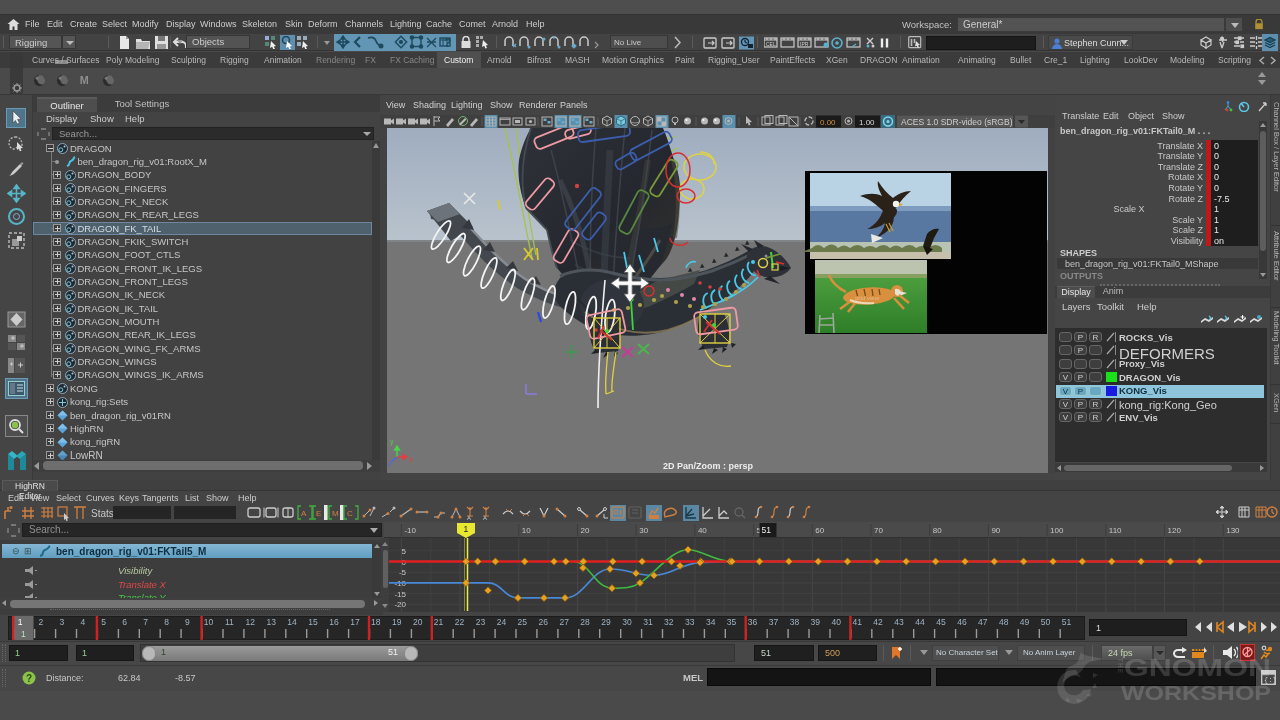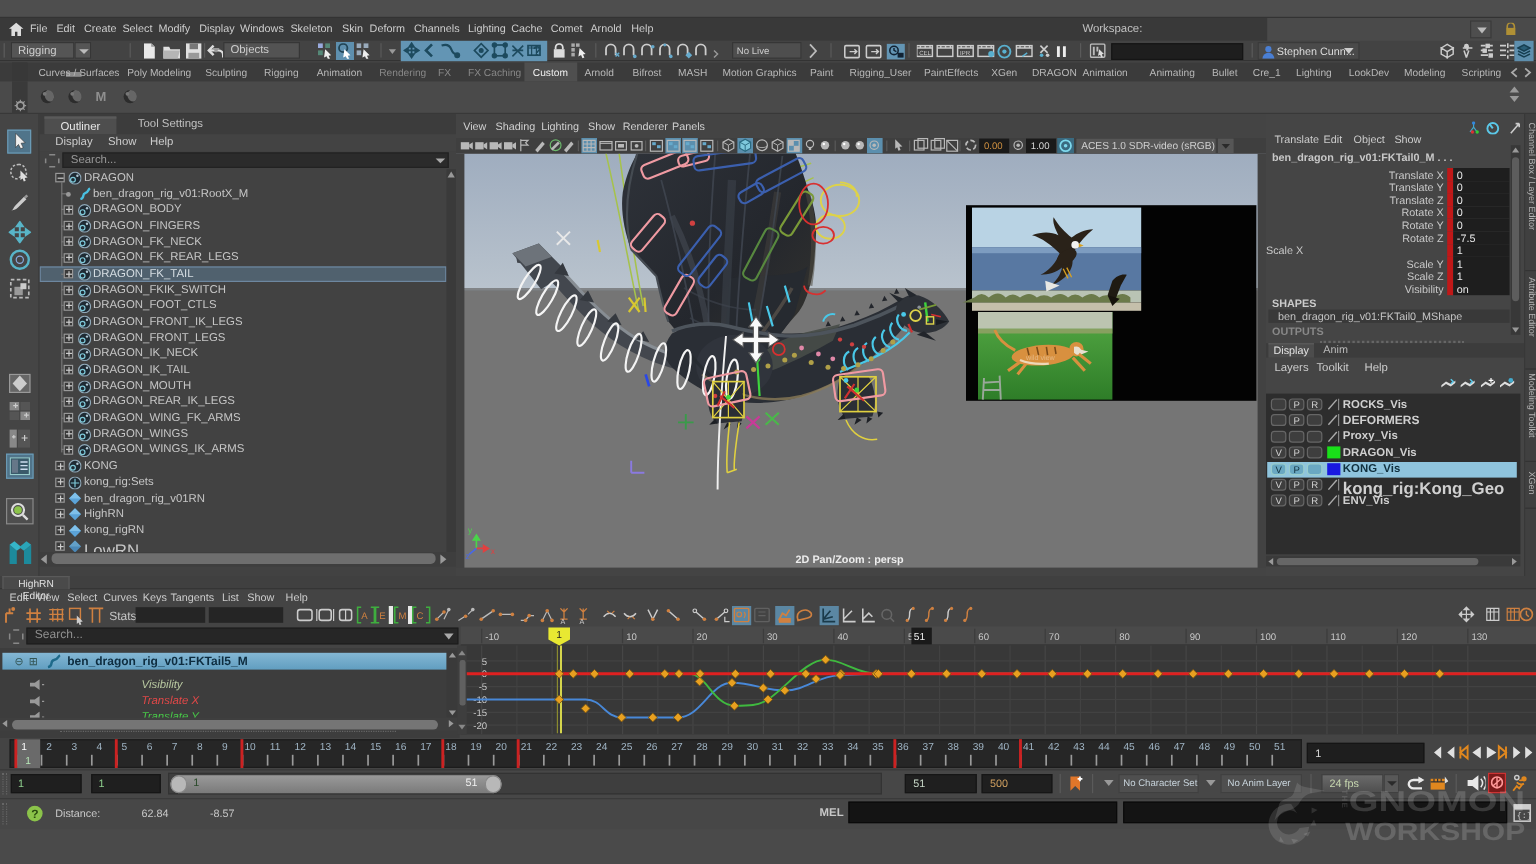--- a/index.html
+++ b/index.html
@@ -6,21 +6,21 @@
 html,body { width:1280px; height:720px; overflow:hidden; background:#4a4a4a;
   font-family:"Liberation Sans", sans-serif; }
 #root { position:absolute; top:0; left:0; width:1280px; height:720px; }
 .abs { position:absolute; }
 .sep { position:absolute; width:1px; background:#5a5a5a; }
 .ico { position:absolute; }
 .txt { position:absolute; white-space:nowrap; }
 
 
 #topstrip { top:0; left:0; width:1280px; height:15px; background:#4e4e4e; border-bottom:1px solid #333; }
-#menubar { top:15px; left:0; width:1056px; height:19px; background:#393939; color:#cdcdcd; font-size:9px;padding-left:24px; }
+#menubar { top:15px; left:0; width:1280px; height:19px; background:#393939; color:#cdcdcd; font-size:9px;padding-left:24px; }
 #menubar .m { position:absolute; top:4px; }
 #toolbar { top:34px; left:0; width:1280px; height:17px; background:#434343; border-bottom:1px solid #333; }
 #shelftabs { top:52px; left:0; width:1280px; height:16px; background:#3b3b3b; color:#b5b5b5; font-size:8.5px; }
 #shelftabs .t { position:absolute; top:3px; }
 #shelfarea { top:68px; left:0; width:1280px; height:27px; background:#4a4a4a; border-bottom:1px solid #383838; }
 
 
 #toolbox { top:95px; left:0; width:33px; height:385px; background:#454545; border-right:1px solid #393939; }
 #outliner { top:95px; left:33px; width:347px; height:385px; background:#424242; }
 #viewport { top:95px; left:380px; width:675px; height:385px; background:#444; }
@@ -57,20 +57,21 @@
     <span class="m" style="left:242px">Skeleton</span>
     <span class="m" style="left:285px">Skin</span>
     <span class="m" style="left:308px">Deform</span>
     <span class="m" style="left:345px">Channels</span>
     <span class="m" style="left:390px">Lighting</span>
     <span class="m" style="left:426px">Cache</span>
     <span class="m" style="left:459px">Comet</span>
     <span class="m" style="left:492px">Arnold</span>
     <span class="m" style="left:526px">Help</span>
     <span class="m" style="left:902px;color:#c2c2c2;font-size:9.5px">Workspace:</span>
+    <div class="abs" style="left:957px;top:2px;width:268px;height:15px;background:#535353;border:1px solid #3a3a3a;color:#ccc;font-size:10px;line-height:13px;padding-left:5px">General*</div>
     <div class="abs" style="left:1225px;top:2px;width:18px;height:15px;background:#4e4e4e;border:1px solid #3a3a3a">
         <div style="position:absolute;left:5px;top:5px;width:0;height:0;border-left:4px solid transparent;border-right:4px solid transparent;border-top:5px solid #bbb"></div>
       </div>
     <svg class="abs" style="left:1254px;top:4px" width="10" height="11" viewBox="0 0 11 13">
         <path d="M2 5V3.5a3.5 3.5 0 017 0V5" fill="none" stroke="#b09035" stroke-width="1.6"></path>
         <rect x="1" y="5" width="9" height="7" fill="#b09035"></rect>
       </svg>
   </div>
   <div id="toolbar" class="abs">
     <div class="sep" style="left:3px;top:2px;height:12px;background:#5c5c5c"></div>
@@ -605,21 +606,21 @@
         <path d="M5.5 0.5L10.5 5.5H0.5z" fill="#7fc0ea"></path>
       </svg>
       <span class="txt" style="left:37px;top:295.2px;font-size:9.5px;color:#c6c6c6">kong_rigRN</span>
       <div class="abs" style="left:13.4px;top:310.1px;width:8px;height:8px;border:1px solid #999;background:#3a3a3a"></div>
       <div class="abs" style="left:14.9px;top:313.6px;width:5px;height:1px;background:#ccc"></div>
       <div class="abs" style="left:16.9px;top:311.6px;width:1px;height:5px;background:#ccc"></div>
       <svg class="ico" style="left:24px;top:309.1px" width="11" height="11" viewBox="0 0 11 11">
         <path d="M5.5 0.5L10.5 5.5 5.5 10.5 0.5 5.5z" fill="#4a88b8"></path>
         <path d="M5.5 0.5L10.5 5.5H0.5z" fill="#63a0c8"></path>
       </svg>
-      <span class="txt" style="left:37px;top:308.6px;font-size:14px;color:#c6c6c6">LowRN</span>
+      <span class="txt" style="left:37px;top:308.6px;font-size:10px;color:#c6c6c6">LowRN</span>
     </div>
 
     <div class="abs" style="left:339px;top:46px;width:8px;height:330px;background:#3a3a3a"></div>
     <div class="abs" style="left:340px;top:48px;width:0;height:0;border-left:3.5px solid transparent;border-right:3.5px solid transparent;border-bottom:5px solid #999"></div>
     <div class="abs" style="left:340px;top:368px;width:0;height:0;border-left:3.5px solid transparent;border-right:3.5px solid transparent;border-top:5px solid #999"></div>
 
     <div class="abs" style="left:0;top:365px;width:347px;height:12px;background:#3e3e3e"></div>
     <div class="abs" style="left:1px;top:367px;width:0;height:0;border-top:4px solid transparent;border-bottom:4px solid transparent;border-right:5px solid #999"></div>
     <div class="abs" style="left:10px;top:366px;width:320px;height:9px;background:#6e6e6e;border-radius:4px"></div>
     <div class="abs" style="left:334px;top:367px;width:0;height:0;border-top:4px solid transparent;border-bottom:4px solid transparent;border-left:5px solid #999"></div>
@@ -967,21 +968,21 @@
     <div class="abs" style="left:156px;top:76.8px;width:47px;height:10.5px;background:#1e1e1e"></div>
     <span class="txt" style="left:159px;top:77.3px;font-size:9px;color:#e8e8e8">0</span>
     <span class="txt" style="left:0;top:87.9px;width:148px;text-align:right;font-size:9px;color:#c8c8c8">Rotate Y</span>
     <div class="abs" style="left:151px;top:87.4px;width:5px;height:10.5px;background:#c01818"></div>
     <div class="abs" style="left:156px;top:87.4px;width:47px;height:10.5px;background:#1e1e1e"></div>
     <span class="txt" style="left:159px;top:87.9px;font-size:9px;color:#e8e8e8">0</span>
     <span class="txt" style="left:0;top:98.5px;width:148px;text-align:right;font-size:9px;color:#c8c8c8">Rotate Z</span>
     <div class="abs" style="left:151px;top:98.0px;width:5px;height:10.5px;background:#c01818"></div>
     <div class="abs" style="left:156px;top:98.0px;width:47px;height:10.5px;background:#1e1e1e"></div>
     <span class="txt" style="left:159px;top:98.5px;font-size:9px;color:#e8e8e8">-7.5</span>
-    <span class="txt" style="left:0;top:109.1px;width:148px;text-align:left;font-size:9px;color:#c8c8c8">Scale X</span>
+    <span class="txt" style="left:0;top:109.1px;width:148px;text-align:center;font-size:9px;color:#c8c8c8">Scale X</span>
     <div class="abs" style="left:151px;top:108.6px;width:5px;height:10.5px;background:#c01818"></div>
     <div class="abs" style="left:156px;top:108.6px;width:47px;height:10.5px;background:#1e1e1e"></div>
     <span class="txt" style="left:159px;top:109.1px;font-size:9px;color:#e8e8e8">1</span>
     <span class="txt" style="left:0;top:119.7px;width:148px;text-align:right;font-size:9px;color:#c8c8c8">Scale Y</span>
     <div class="abs" style="left:151px;top:119.2px;width:5px;height:10.5px;background:#c01818"></div>
     <div class="abs" style="left:156px;top:119.2px;width:47px;height:10.5px;background:#1e1e1e"></div>
     <span class="txt" style="left:159px;top:119.7px;font-size:9px;color:#e8e8e8">1</span>
     <span class="txt" style="left:0;top:130.3px;width:148px;text-align:right;font-size:9px;color:#c8c8c8">Scale Z</span>
     <div class="abs" style="left:151px;top:129.8px;width:5px;height:10.5px;background:#c01818"></div>
     <div class="abs" style="left:156px;top:129.8px;width:47px;height:10.5px;background:#1e1e1e"></div>
@@ -1030,21 +1031,21 @@
       <path d="M9.5 0v10" stroke="#888" stroke-width="1"></path>
     </svg>
     <span class="txt" style="left:64px;top:236.5px;font-size:9.5px;font-weight:bold;color:#d0d0d0">ROCKS_Vis</span>
     <div class="abs" style="left:4px;top:250.4px;width:13px;height:10px;background:#3e3e3e;border:1px solid #666;border-radius:3px;color:#d0d0d0;font-size:8px;text-align:center;line-height:9px"></div>
     <div class="abs" style="left:19px;top:250.4px;width:13px;height:10px;background:#3e3e3e;border:1px solid #666;border-radius:3px;color:#d0d0d0;font-size:8px;text-align:center;line-height:9px">P</div>
     <div class="abs" style="left:34px;top:250.4px;width:13px;height:10px;background:#3e3e3e;border:1px solid #666;border-radius:3px;color:#d0d0d0;font-size:8px;text-align:center;line-height:9px"></div>
     <svg class="ico" style="left:51px;top:250.4px" width="11" height="10" viewBox="0 0 11 10">
       <path d="M1 9L8 1" stroke="#aaa" stroke-width="1.2"></path>
       <path d="M9.5 0v10" stroke="#888" stroke-width="1"></path>
     </svg>
-    <span class="txt" style="left:64px;top:249.9px;font-size:10px;font-weight:bold;color:#d0d0d0">DEFORMERS</span>
+    <span class="txt" style="left:64px;top:249.9px;font-size:15px;font-weight:normal;color:#d0d0d0">DEFORMERS</span>
     <div class="abs" style="left:4px;top:263.8px;width:13px;height:10px;background:#3e3e3e;border:1px solid #666;border-radius:3px;color:#d0d0d0;font-size:8px;text-align:center;line-height:9px"></div>
     <div class="abs" style="left:19px;top:263.8px;width:13px;height:10px;background:#3e3e3e;border:1px solid #666;border-radius:3px;color:#d0d0d0;font-size:8px;text-align:center;line-height:9px"></div>
     <div class="abs" style="left:34px;top:263.8px;width:13px;height:10px;background:#3e3e3e;border:1px solid #666;border-radius:3px;color:#d0d0d0;font-size:8px;text-align:center;line-height:9px"></div>
     <svg class="ico" style="left:51px;top:263.8px" width="11" height="10" viewBox="0 0 11 10">
       <path d="M1 9L8 1" stroke="#aaa" stroke-width="1.2"></path>
       <path d="M9.5 0v10" stroke="#888" stroke-width="1"></path>
     </svg>
     <span class="txt" style="left:64px;top:263.3px;font-size:9.5px;font-weight:bold;color:#d0d0d0">Proxy_Vis</span>
     <div class="abs" style="left:4px;top:277.2px;width:13px;height:10px;background:#3e3e3e;border:1px solid #666;border-radius:3px;color:#d0d0d0;font-size:8px;text-align:center;line-height:9px">V</div>
     <div class="abs" style="left:19px;top:277.2px;width:13px;height:10px;background:#3e3e3e;border:1px solid #666;border-radius:3px;color:#d0d0d0;font-size:8px;text-align:center;line-height:9px">P</div>
@@ -1057,21 +1058,21 @@
     <div class="abs" style="left:34px;top:290.59999999999997px;width:13px;height:10px;background:#6aa8c2;border:1px solid #9cc;border-radius:3px;color:#10303e;font-size:8px;text-align:center;line-height:9px"></div>
     <div class="abs" style="left:51px;top:290.59999999999997px;width:11px;height:10px;background:#1919e0"></div>
     <span class="txt" style="left:64px;top:290.09999999999997px;font-size:9.5px;font-weight:bold;color:#10303e">KONG_Vis</span>
     <div class="abs" style="left:4px;top:303.99999999999994px;width:13px;height:10px;background:#3e3e3e;border:1px solid #666;border-radius:3px;color:#d0d0d0;font-size:8px;text-align:center;line-height:9px">V</div>
     <div class="abs" style="left:19px;top:303.99999999999994px;width:13px;height:10px;background:#3e3e3e;border:1px solid #666;border-radius:3px;color:#d0d0d0;font-size:8px;text-align:center;line-height:9px">P</div>
     <div class="abs" style="left:34px;top:303.99999999999994px;width:13px;height:10px;background:#3e3e3e;border:1px solid #666;border-radius:3px;color:#d0d0d0;font-size:8px;text-align:center;line-height:9px">R</div>
     <svg class="ico" style="left:51px;top:303.99999999999994px" width="11" height="10" viewBox="0 0 11 10">
       <path d="M1 9L8 1" stroke="#aaa" stroke-width="1.2"></path>
       <path d="M9.5 0v10" stroke="#888" stroke-width="1"></path>
     </svg>
-    <span class="txt" style="left:64px;top:303.49999999999994px;font-size:14px;font-weight:bold;color:#d0d0d0">kong_rig:Kong_Geo</span>
+    <span class="txt" style="left:64px;top:303.49999999999994px;font-size:11px;font-weight:normal;color:#d0d0d0">kong_rig:Kong_Geo</span>
     <div class="abs" style="left:4px;top:317.3999999999999px;width:13px;height:10px;background:#3e3e3e;border:1px solid #666;border-radius:3px;color:#d0d0d0;font-size:8px;text-align:center;line-height:9px">V</div>
     <div class="abs" style="left:19px;top:317.3999999999999px;width:13px;height:10px;background:#3e3e3e;border:1px solid #666;border-radius:3px;color:#d0d0d0;font-size:8px;text-align:center;line-height:9px">P</div>
     <div class="abs" style="left:34px;top:317.3999999999999px;width:13px;height:10px;background:#3e3e3e;border:1px solid #666;border-radius:3px;color:#d0d0d0;font-size:8px;text-align:center;line-height:9px">R</div>
     <svg class="ico" style="left:51px;top:317.3999999999999px" width="11" height="10" viewBox="0 0 11 10">
       <path d="M1 9L8 1" stroke="#aaa" stroke-width="1.2"></path>
       <path d="M9.5 0v10" stroke="#888" stroke-width="1"></path>
     </svg>
     <span class="txt" style="left:64px;top:316.8999999999999px;font-size:9.5px;font-weight:bold;color:#d0d0d0">ENV_Vis</span>
     <div class="abs" style="left:0;top:368px;width:212px;height:9px;background:#3a3a3a"></div>
     <div class="abs" style="left:2px;top:370px;width:0;height:0;border-top:3px solid transparent;border-bottom:3px solid transparent;border-right:4px solid #999"></div>

